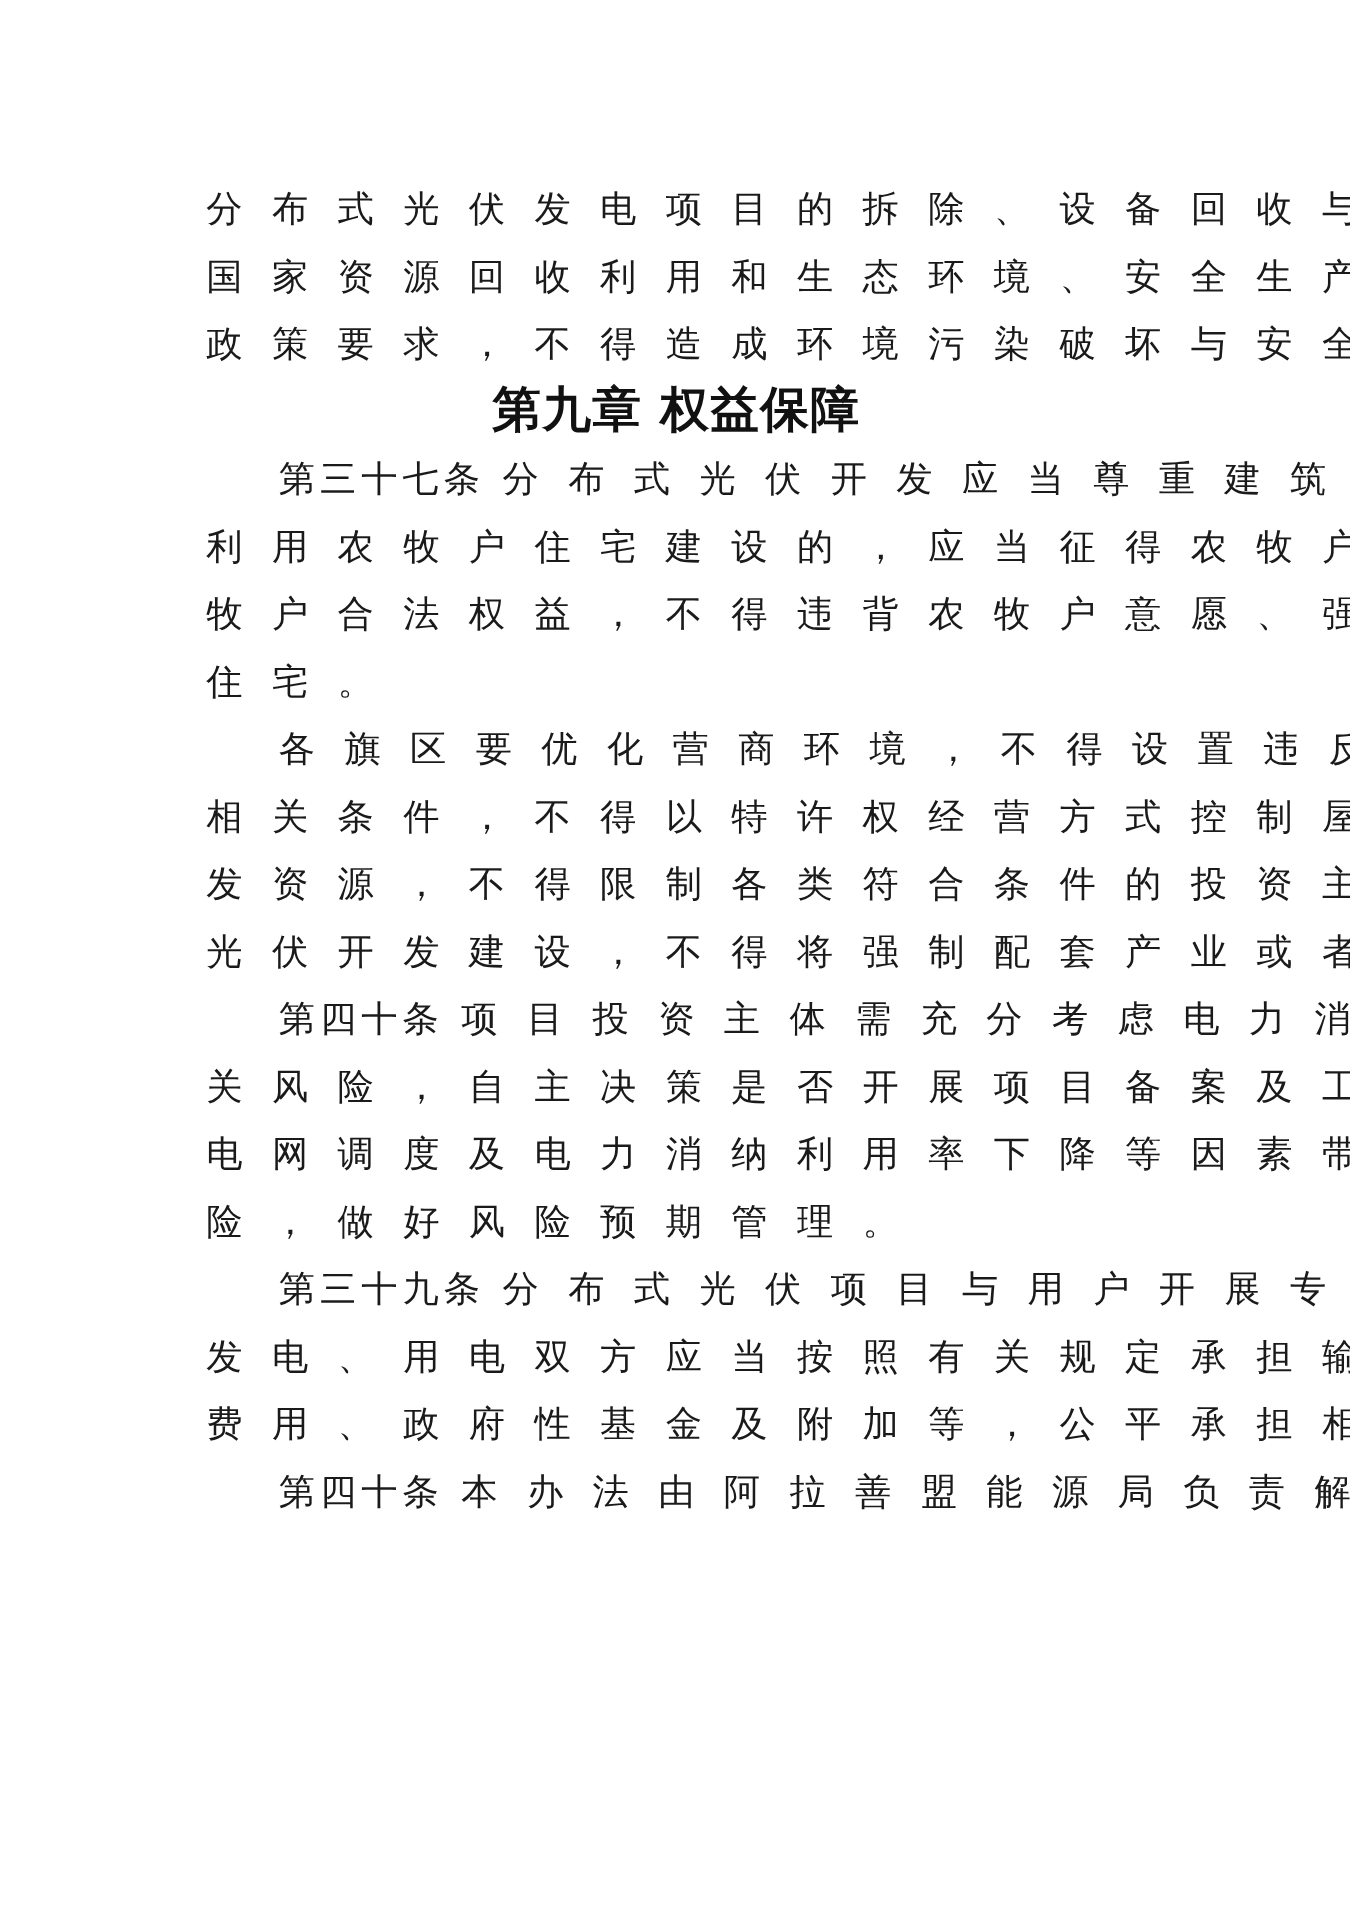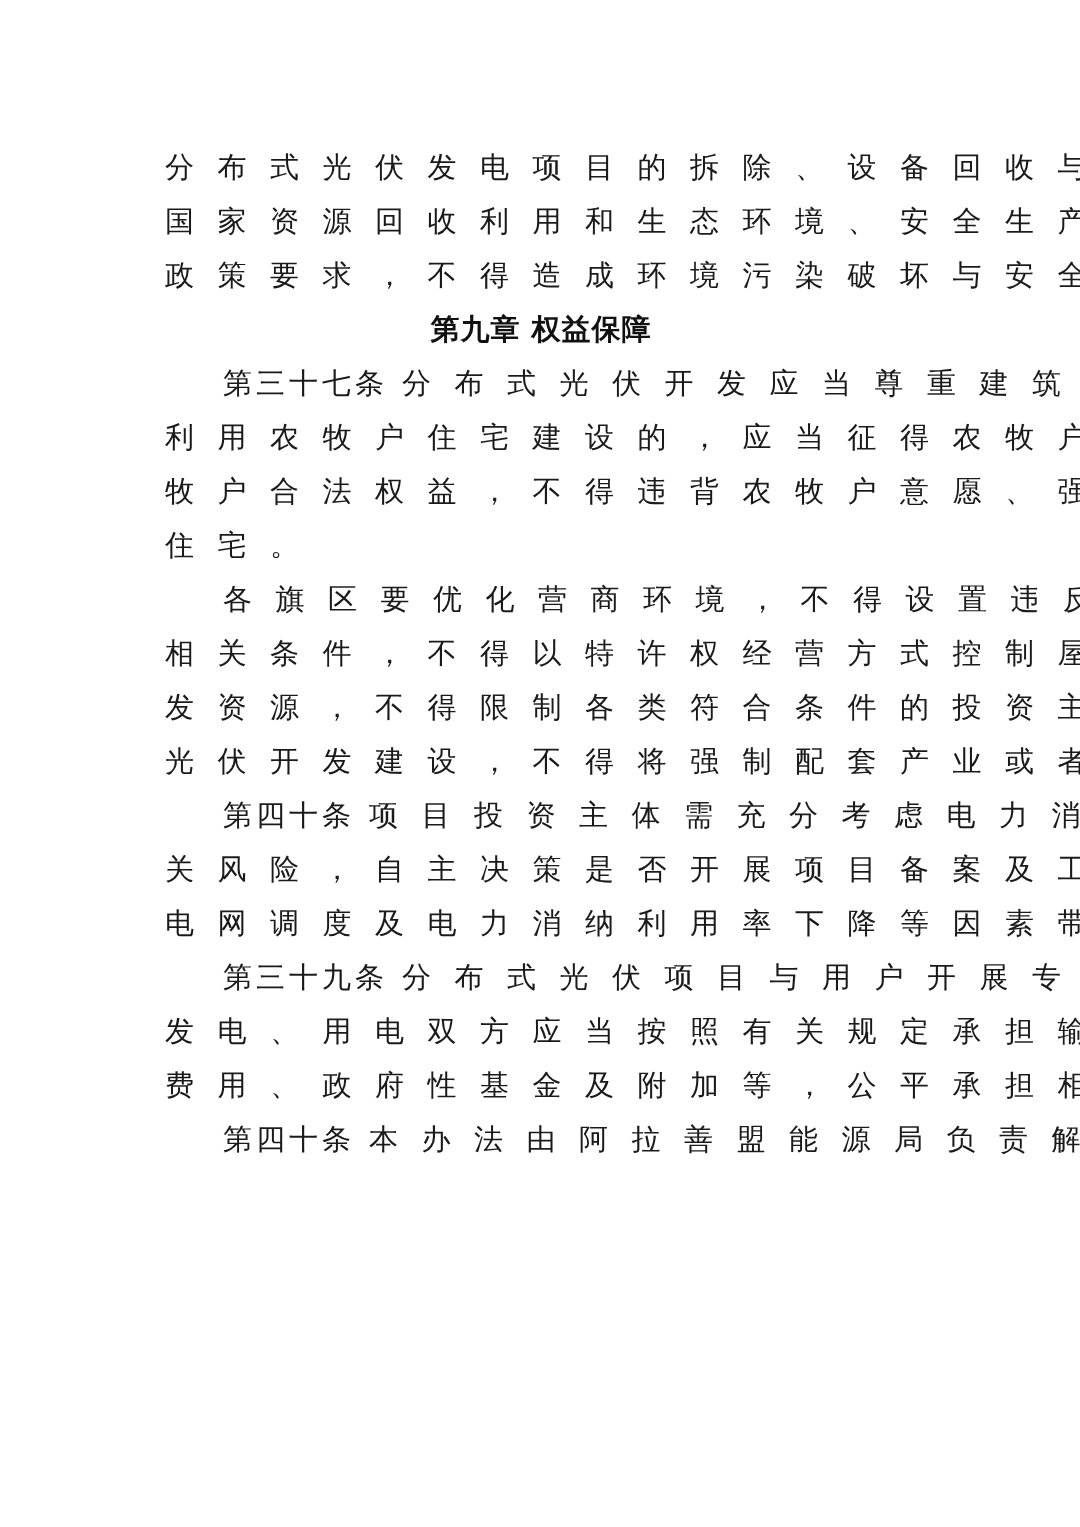--- a/index.html
+++ b/index.html
@@ -14,21 +14,21 @@
     font-size: 29px;
     letter-spacing: 23.5px;
     white-space: nowrap;
     overflow: visible;
   }
   .line.indent { padding-left: 58px; }
   .heading {
     height: 54px; line-height: 54px;
     text-align: center;
     font-family: "DejaVu Sans", "Liberation Sans", sans-serif;
-    font-weight: bold; font-size: 29px; letter-spacing: 1px;
+    font-weight: bold; font-size: 39px; letter-spacing: 1px;
     color: #111;
   }
   .art {
     font-family: "DejaVu Sans", "Liberation Sans", sans-serif;
     font-weight: normal; letter-spacing: 4px;
     margin-right: 14px;
   }
 </style>
 </head>
 <body>
@@ -51,20 +51,21 @@
     <div class="line indent">各旗区要优化营商环境，不得设置违反市场公平竞争的</div>
     <div class="line">相关条件，不得以特许权经营方式控制屋顶等分布式光伏开</div>
     <div class="line">发资源，不得限制各类符合条件的投资主体平等参与分布式</div>
     <div class="line">光伏开发建设，不得将强制配套产业或者投资、违规收取项</div>
   </div>
 
   <div>
     <div class="line indent"><span class="art">第四十条</span><span>项目投资主体需充分考虑电力消纳预警相</span></div>
     <div class="line">关风险，自主决策是否开展项目备案及工程建设，自愿承担</div>
     <div class="line">电网调度及电力消纳利用率下降等因素带来的项目收益风</div>
+    <div class="line">险，做好风险预期管理。</div>
   </div>
 
   <div>
     <div class="line indent"><span class="art">第三十九条</span><span>分布式光伏项目与用户开展专线供电的，</span></div>
     <div class="line">发电、用电双方应当按照有关规定承担输配电费、系统运行</div>
     <div class="line">费用、政府性基金及附加等，公平承担相应的责任和义务。</div>
   </div>
 
 
   <div>

